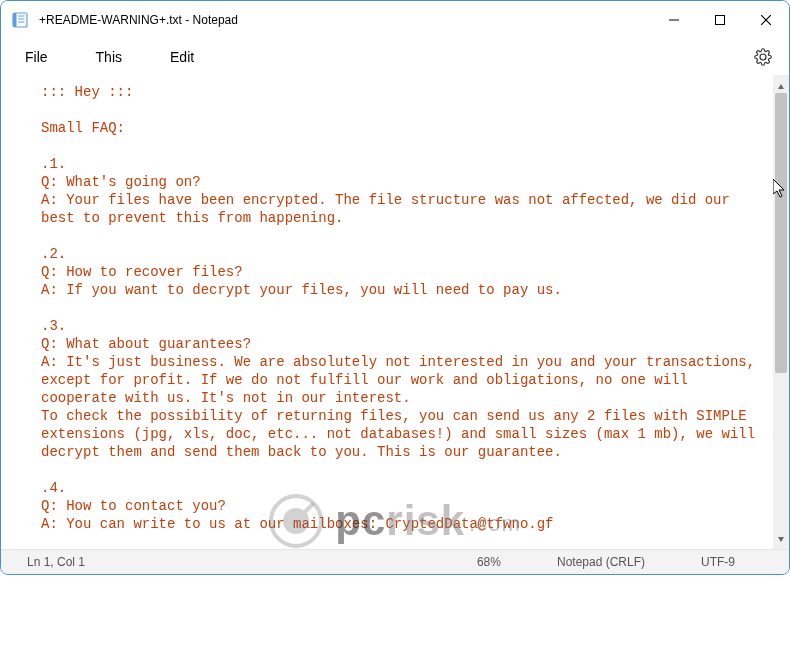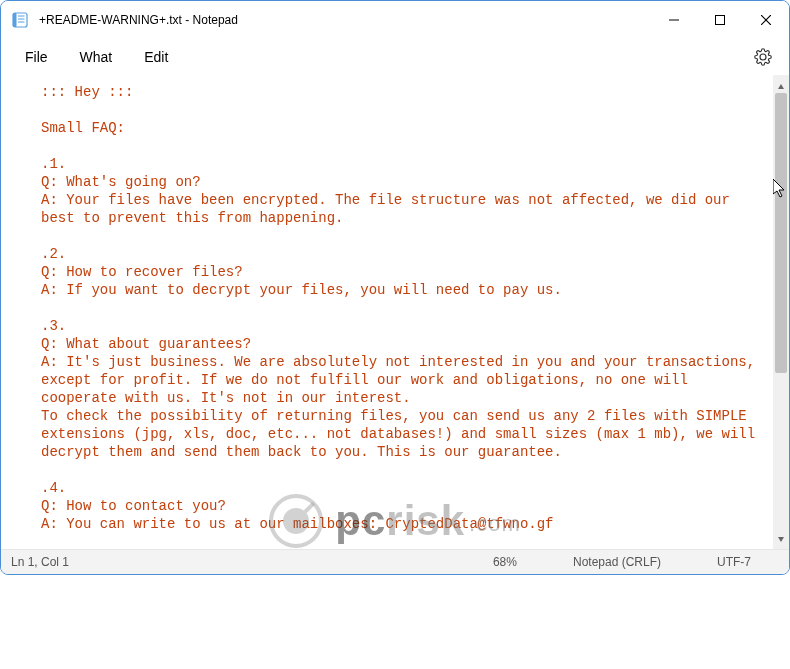--- a/index.html
+++ b/index.html
@@ -11,41 +11,41 @@
 }
 .titlebar {
   height: 38px; display: flex; align-items: center; padding: 0 0 0 10px;
   background: #ffffff; border-bottom: 0;
 }
 .titlebar .icon { width: 18px; height: 18px; margin-right: 10px; display:flex; align-items:center; justify-content:center; }
 .titlebar .title { font-size: 12px; color: #000; flex: 0 0 auto; }
 .titlebar .spacer { flex: 1; }
 .winbtn { width: 46px; height: 38px; display:flex; align-items:center; justify-content:center; }
 .menubar {
-  height: 36px; display: flex; align-items: center; padding: 0 8px; gap: 0;
+  height: 36px; display: flex; align-items: center; padding: 0 8px; gap: 16px;
   background: #ffffff;
 }
 .menuitem { padding: 6px 16px; font-size: 14px; color: #000; }
 .menubar .spacer { flex: 1; }
 .gear { width: 36px; height: 36px; display:flex; align-items:center; justify-content:center; }
 .content-wrap { flex: 1; display: flex; position: relative; overflow: hidden; }
 .textarea {
   flex: 1; padding: 8px 14px; font-family: Consolas, "Courier New", monospace;
   font-size: 14px; line-height: 18px; color: #c2410c; white-space: pre-wrap;
   overflow: hidden;
   margin-left: 26px;
 }
 .vscroll { width: 16px; background: #f0f0f0; position: relative; }
 .vscroll .thumb { position: absolute; top: 18px; left: 2px; width: 12px; height: 280px; background: #c2c2c2; border-radius: 2px; }
 .vscroll .arrow-up { position:absolute; top:2px; left:4px; }
 .vscroll .arrow-down { position:absolute; bottom:2px; left:4px; }
 .statusbar {
   height: 25px; border-top: 1px solid #e6e6e6; background: #f3f3f3;
   display: flex; align-items: center; font-size: 12px; color: #555;
-  padding: 0 10px;
+  padding: 0 26px;
 }
 .statusbar .sb-left { flex: 0 0 auto; }
 .statusbar .sb-spacer { flex: 1; }
 .statusbar .sb-cell { padding: 0 28px; }
 .watermark {
   position: absolute; left: 0; right: 0; bottom: 18px; height: 70px;
   display: flex; align-items: center; justify-content: center;
   pointer-events: none;
 }
 .watermark .wm-text {
@@ -86,21 +86,21 @@
     <div class="winbtn close">
       <svg width="10" height="10" viewBox="0 0 10 10">
           <line x1="0" y1="0" x2="10" y2="10" stroke="#000" stroke-width="1.2"></line>
           <line x1="10" y1="0" x2="0" y2="10" stroke="#000" stroke-width="1.2"></line>
         </svg>
     </div>
   </div>
 
   <div class="menubar">
     <div class="menuitem">File</div>
-    <div class="menuitem">What</div>
+    <div class="menuitem">This</div>
     <div class="menuitem">Edit</div>
     <span class="spacer"></span>
     <div class="gear">
       <svg width="18" height="18" viewBox="0 0 24 24">
         <path fill="none" stroke="#333" stroke-width="1.6" d="M12 8a4 4 0 1 0 0 8 4 4 0 0 0 0-8z"></path>
         <path fill="none" stroke="#333" stroke-width="1.6" d="M19.4 15a1.7 1.7 0 0 0 .34 1.87l.06.06a2 2 0 1 1-2.83 2.83l-.06-.06a1.7 1.7 0 0 0-1.87-.34 1.7 1.7 0 0 0-1.03 1.56V21a2 2 0 1 1-4 0v-.09A1.7 1.7 0 0 0 9 19.4a1.7 1.7 0 0 0-1.87.34l-.06.06a2 2 0 1 1-2.83-2.83l.06-.06A1.7 1.7 0 0 0 4.6 15a1.7 1.7 0 0 0-1.56-1.03H3a2 2 0 1 1 0-4h.09A1.7 1.7 0 0 0 4.6 9a1.7 1.7 0 0 0-.34-1.87l-.06-.06A2 2 0 1 1 7.03 4.24l.06.06A1.7 1.7 0 0 0 9 4.6a1.7 1.7 0 0 0 1.03-1.56V3a2 2 0 1 1 4 0v.09c0 .68.4 1.29 1.03 1.51a1.7 1.7 0 0 0 1.87-.34l.06-.06a2 2 0 1 1 2.83 2.83l-.06.06A1.7 1.7 0 0 0 19.4 9c.22.63.83 1.03 1.51 1.03H21a2 2 0 1 1 0 4h-.09a1.7 1.7 0 0 0-1.51 1z"></path>
       </svg>
     </div>
   </div>
 
@@ -142,21 +142,21 @@
           </svg>
       </span>
     </div>
   </div>
 
   <div class="statusbar">
     <span class="sb-left">Ln 1, Col 1</span>
     <span class="sb-spacer"></span>
     <span class="sb-cell">68%</span>
     <span class="sb-cell">Notepad (CRLF)</span>
-    <span class="sb-cell">UTF-7</span>
+    <span class="sb-cell">UTF-9</span>
   </div>
 
   <div class="watermark">
     <svg width="54" height="54" viewBox="0 0 54 54">
       <circle cx="27" cy="27" r="25" fill="none" stroke="rgba(90,90,90,0.5)" stroke-width="4"></circle>
       <circle cx="27" cy="27" r="13" fill="rgba(90,90,90,0.5)"></circle>
       <rect x="25" y="2" width="4" height="12" fill="rgba(90,90,90,0.5)" transform="rotate(45 27 27)"></rect>
     </svg>
     <span class="wm-text">
       <span class="dark">pc</span><span>risk</span><span style="font-size:22px; font-weight:400; vertical-align: middle; margin-left:4px;">.com</span>

